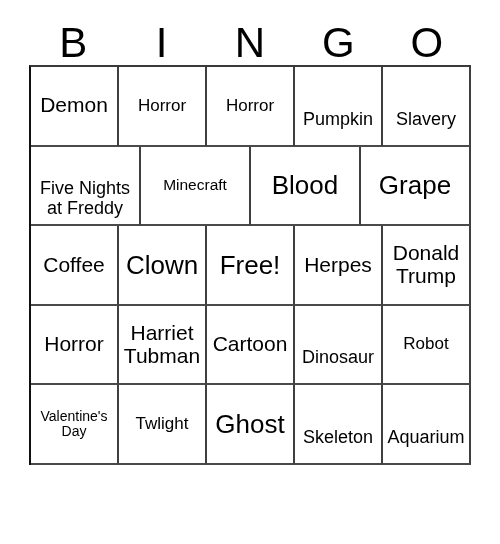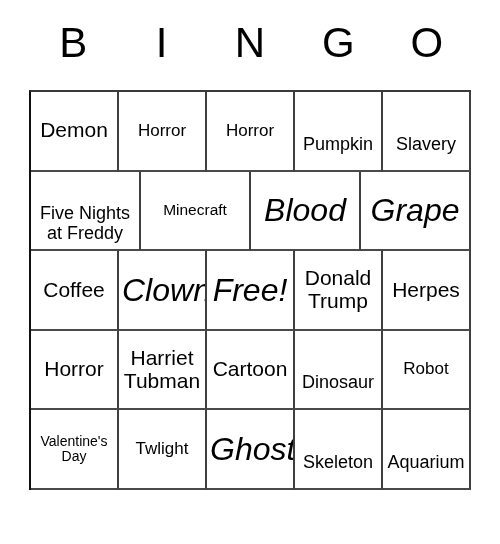--- a/index.html
+++ b/index.html
@@ -35,21 +35,21 @@
     text-align: center;
     font-size: 42px;
     line-height: 50px;
     font-weight: 400;
     letter-spacing: 0px;
     color: #000000;
   }
   .grid {
     position: absolute;
     left: 29px;
-    top: 90px;
+    top: 65px;
     width: 442px;
     height: 400px;
     border-top: 2px solid #3a3a3a;
     border-left: 2px solid #111111;
     box-sizing: border-box;
     display: flex;
     flex-direction: column;
     justify-content: flex-end;
   }
   .grid-row {
@@ -74,21 +74,21 @@
     width: 100%;
     line-height: 1.08;
     color: #000000;
   }
   
   .cell[data-size="xs"] .cell-text  { font-size: 14px; }
   .cell[data-size="s"]  .cell-text  { font-size: 15.5px; }
   .cell[data-size="m"]  .cell-text  { font-size: 18px; margin-top: 27px; }
   .cell[data-size="l"]  .cell-text  { font-size: 21px; }
   .cell[data-size="xl"] .cell-text  { font-size: 17px; }
-  .cell[data-size="xxl"] .cell-text { font-size: 32px; font-style: italic; }
+  .cell[data-size="xxl"] .cell-text { font-size: 26px; }
 </style>
 </head>
 <body>
 
 <div class="card">
 
   <div class="header-row">
     <div class="header-letter">B</div>
     <div class="header-letter">I</div>
     <div class="header-letter">N</div>
@@ -135,24 +135,24 @@
       <div class="cell" data-size="l">
           <span class="cell-text">Coffee</span>
         </div>
       <div class="cell" data-size="xxl">
           <span class="cell-text">Clown</span>
         </div>
       <div class="cell" data-size="xxl">
           <span class="cell-text">Free!</span>
         </div>
       <div class="cell" data-size="l">
-          <span class="cell-text">Donald Trump</span>
+          <span class="cell-text">Herpes</span>
         </div>
       <div class="cell" data-size="l">
-          <span class="cell-text">Herpes</span>
+          <span class="cell-text">Donald Trump</span>
         </div>
     </div>
 
     <div class="grid-row">
       <div class="cell" data-size="l">
           <span class="cell-text">Horror</span>
         </div>
       <div class="cell" data-size="l">
           <span class="cell-text">Harriet Tubman</span>
         </div>

